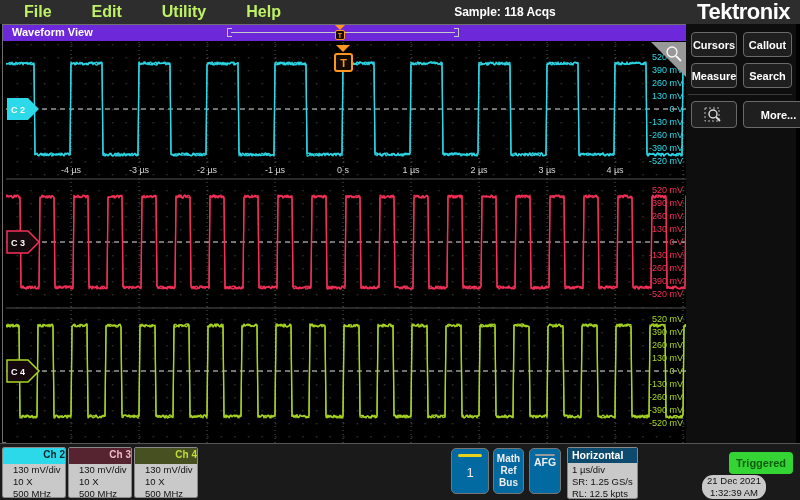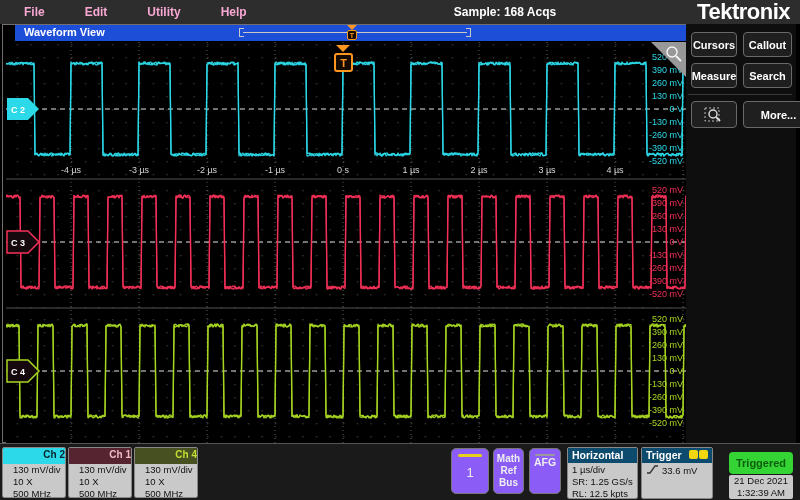--- a/index.html
+++ b/index.html
@@ -2,30 +2,30 @@
 <html><head>
 <meta charset="utf-8">
 <style>
   html,body{margin:0;padding:0;background:#000;}
   *{box-sizing:border-box;font-family:"Liberation Sans",sans-serif;}
   .screen{position:relative;width:800px;height:500px;background:#000;overflow:hidden;}
 
   
   .menubar{position:absolute;left:0;top:0;width:800px;height:24px;background:#2d2d2d;}
   .menu-items{position:absolute;left:24px;top:0;height:24px;display:flex;gap:40px;align-items:center;}
-  .menu-item{color:#f9a8d4;font-size:12px;font-weight:bold;cursor:default;}
+  .menu-item{color:#bef264;font-size:16px;font-weight:bold;cursor:default;}
   .sample-status{position:absolute;left:425px;top:0;width:160px;height:24px;line-height:24px;
     text-align:center;color:#fff;font-size:12px;font-weight:bold;}
   .logo{position:absolute;right:10px;top:0;height:24px;line-height:24px;color:#fff;
     font-size:22px;font-weight:bold;letter-spacing:-0.5px;}
 
   
   .wave-window{position:absolute;left:2px;top:24px;width:686px;height:419px;
     border:1px solid #6f6f6f;background:#000;}
-  .wave-titlebar{position:absolute;left:0;top:0;width:684px;height:16px;background:#1d4ed8;margin-left:12px;}
+  .wave-titlebar{position:absolute;left:0;top:0;width:684px;height:16px;background:#6d28d9;}
   .wave-title{position:absolute;left:9px;top:1px;color:#fff;font-size:11px;font-weight:bold;}
   .overview-bar{position:absolute;left:224px;top:3px;width:232px;height:10px;}
   .ov-line{position:absolute;left:4px;right:4px;top:4px;height:1px;background:#c8c8c8;}
   .ov-bl{position:absolute;left:0;top:0;width:5px;height:9px;border:1px solid #c8c8c8;border-right:none;}
   .ov-br{position:absolute;right:0;top:0;width:5px;height:9px;border:1px solid #c8c8c8;border-left:none;}
   .ov-trig{position:absolute;left:107px;top:-3px;width:12px;}
   .ov-tri{width:0;height:0;border-left:5px solid transparent;border-right:5px solid transparent;
     border-top:5px solid #ff9620;margin:0 auto;}
   .ov-t{width:10px;height:10px;margin:0 auto;border:1px solid #ff9620;border-radius:2px;
     color:#ff9620;font-size:7px;font-weight:bold;text-align:center;line-height:9px;background:#140a00;}
@@ -40,48 +40,48 @@
   .side-btn{position:absolute;background:#1f1f1f;border:1px solid #6a6a6a;border-radius:4px;
     color:#fff;font-size:11px;font-weight:bold;display:flex;align-items:center;justify-content:center;
     cursor:pointer;}
   .side-sep{position:absolute;left:2px;top:70px;width:104px;height:1px;background:#3a3a3a;}
 
   
   .bottom-bar{position:absolute;left:0;top:443px;width:800px;height:57px;background:#1a1a1a;border-top:1px solid #555;}
   .ch-card{position:absolute;top:3px;width:64px;height:51px;border:1px solid #888;border-radius:2px;overflow:hidden;cursor:pointer;}
   .ch-head{height:15px;font-size:10px;font-weight:bold;padding:1px 0 15px 4px;text-align:right;}
   .ch-body{height:36px;background:#c9c9c9;color:#111;font-size:9.5px;line-height:12px;padding:0 0 0 10px;}
-  .mini-btn{position:absolute;top:4px;background:#8b5cf6;border:1px solid #777;border-radius:5px;
+  .mini-btn{position:absolute;top:4px;background:#0369a1;border:1px solid #777;border-radius:5px;
     color:#eee;text-align:center;cursor:pointer;}
   .bar-top{height:3px;border-radius:2px;margin:5px auto 0 auto;}
   .panel-box{position:absolute;top:3px;border:1px solid #888;border-radius:2px;overflow:hidden;cursor:pointer;}
   .panel-head{height:15px;background:#0c4a6e;color:#fff;font-size:10.5px;font-weight:bold;
     padding:1px 0 0 4px;display:flex;align-items:flex-start;}
   .panel-body{background:#c9c9c9;color:#111;font-size:9.5px;line-height:12px;padding:1px 0 0 4px;height:36px;}
   .trig-pill{display:flex;gap:1px;margin:1px 4px 0 auto;}
   .trig-pill b{width:9px;height:9px;background:#f2d70e;border-radius:2px;display:block;}
   .triggered{position:absolute;left:729px;top:8px;width:64px;height:22px;background:#35d435;border-radius:4px;
     color:#0b5e0b;font-size:11px;font-weight:bold;text-align:center;line-height:23px;}
-  .datetime{position:absolute;left:729px;top:31px;width:64px;height:24px;background:#c9c9c9;border-radius:2px;
+  .datetime{position:absolute;left:702px;top:31px;width:64px;height:24px;background:#c9c9c9;border-radius:11px;
     color:#111;font-size:9.5px;line-height:12px;text-align:center;}
   .slope{display:inline-block;vertical-align:-1px;margin-right:3px;}
 </style>
 </head>
 <body>
 
 <div class="screen">
 
   <div class="menubar">
     <div class="menu-items" id="menu-items">
         <div class="menu-item">File</div>
         <div class="menu-item">Edit</div>
         <div class="menu-item">Utility</div>
         <div class="menu-item">Help</div>
       </div>
-    <div class="sample-status">Sample: 168 Acqs</div>
+    <div class="sample-status">Sample: 118 Acqs</div>
     <div class="logo">Tektronix</div>
   </div>
 
   <div class="wave-window">
     <div class="wave-titlebar">
       <span class="wave-title">Waveform View</span>
       <div class="overview-bar">
         <div class="ov-bl"></div>
         <div class="ov-line"></div>
         <div class="ov-br"></div>
@@ -214,21 +214,21 @@
     <div id="channel-cards">
         <div class="ch-card" style="left: 2px;">
           <div class="ch-head" style="background: rgb(43, 217, 232); color: rgb(3, 35, 42);">Ch 2</div>
           <div class="ch-body">
             <div>130 mV/div</div>
             <div>10 X</div>
             <div>500 MHz</div>
           </div>
         </div>
         <div class="ch-card" style="left: 68px;">
-          <div class="ch-head" style="background: rgb(85, 36, 48); color: rgb(242, 188, 198);">Ch 1</div>
+          <div class="ch-head" style="background: rgb(85, 36, 48); color: rgb(242, 188, 198);">Ch 3</div>
           <div class="ch-body">
             <div>130 mV/div</div>
             <div>10 X</div>
             <div>500 MHz</div>
           </div>
         </div>
         <div class="ch-card" style="left: 134px;">
           <div class="ch-head" style="background: rgb(71, 80, 32); color: rgb(195, 221, 53);">Ch 4</div>
           <div class="ch-body">
             <div>130 mV/div</div>
@@ -258,34 +258,20 @@
 
     <div class="panel-box" style="left:567px;width:71px;height:52px;">
       <div class="panel-head">Horizontal</div>
       <div class="panel-body" id="horiz-lines">
           <div>1 µs/div</div>
           <div>SR: 1.25 GS/s</div>
           <div>RL: 12.5 kpts</div>
         </div>
     </div>
 
-    <div class="panel-box" style="left:641px;width:72px;height:52px;">
-      <div class="panel-head">
-        <span>Trigger</span>
-        <span class="trig-pill">
-            <b></b>
-            <b></b>
-          </span>
-      </div>
-      <div class="panel-body">
-        <svg class="slope" width="13" height="11" viewBox="0 0 13 11">
-          <path d="M1,9 h3 l5,-7 h3" fill="none" stroke="#333" stroke-width="1.3"></path>
-        </svg><span>33.6 mV</span>
-      </div>
-    </div>
 
     <div class="triggered">Triggered</div>
     <div class="datetime">
       <div>21 Dec 2021</div>
       <div>1:32:39 AM</div>
     </div>
   </div>
 </div>
 
 </body></html>

